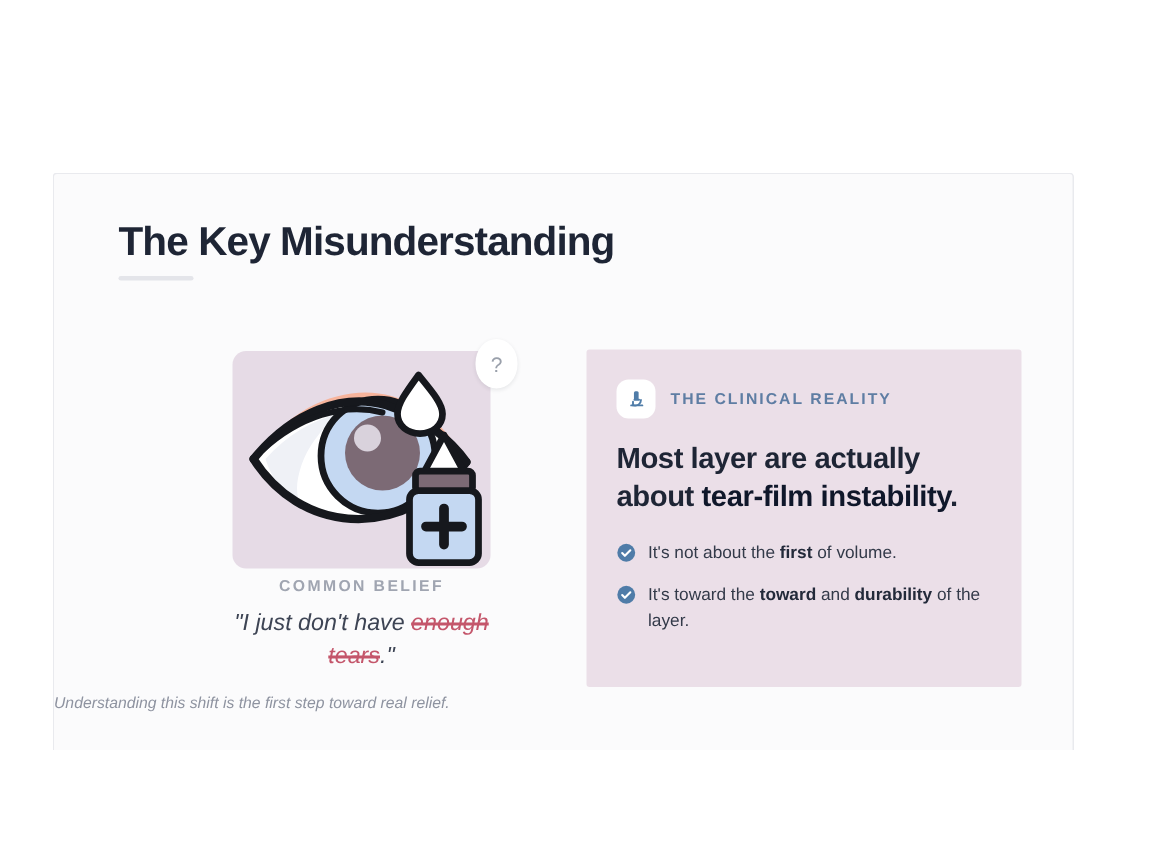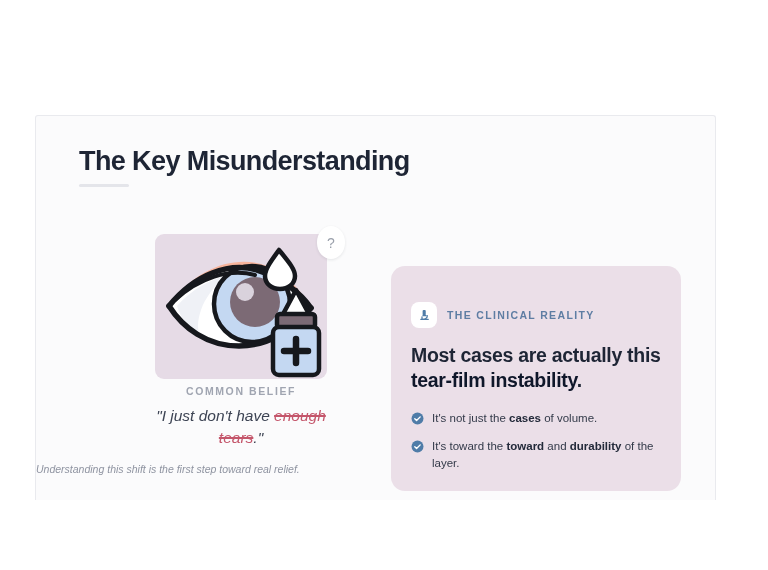--- a/index.html
+++ b/index.html
@@ -110,23 +110,22 @@
   }
 
   
   #reality-card {
     position: absolute;
     left: 355px;
     top: 117px;
     width: 290px;
     height: 225px;
     background: #ebdfe8;
-    border-radius: 14px;
-    padding: 36px 20px 18px 20px;
-    margin-top: 33px;
+    border-radius: 2px;
+    padding: 20px 20px 18px 20px;
   }
 
   #reality-head {
     display: flex;
     align-items: center;
     gap: 10px;
   }
   #microscope-badge {
     width: 26px;
     height: 26px;
@@ -241,30 +240,30 @@
           <path d="M9 18a6 6 0 0 0 7.5-5.8"></path>
           <path d="M8 18V14"></path>
           <rect x="9" y="3" width="5" height="9" rx="1.6" fill="#4f7ca8" stroke="none"></rect>
           <path d="M9.5 12h5"></path>
         </svg>
       </span>
       <span id="reality-eyebrow">THE CLINICAL REALITY</span>
     </div>
 
     <div id="reality-heading">
-      <span>Most cases are actually this </span><span class="accent">tear-film instability</span><span>.</span>
+      <span>Most layer are actually about </span><span class="accent">tear-film instability</span><span>.</span>
     </div>
 
     <ul id="reality-points">
         <li class="point-row">
           <span class="check-icon"><svg width="13" height="13" viewBox="0 0 24 24">
               <circle cx="12" cy="12" r="11" fill="#4f7ca8"></circle>
               <path d="M7 12.4l3.3 3.3L17 9" fill="none" stroke="#ffffff" stroke-width="2.6" stroke-linecap="round" stroke-linejoin="round"></path>
             </svg></span>
-          <span class="point-text"><span>It's not just the </span><b>cases</b><span> of volume.</span></span>
+          <span class="point-text"><span>It's not about the </span><b>first</b><span> of volume.</span></span>
         </li>
         <li class="point-row">
           <span class="check-icon"><svg width="13" height="13" viewBox="0 0 24 24">
               <circle cx="12" cy="12" r="11" fill="#4f7ca8"></circle>
               <path d="M7 12.4l3.3 3.3L17 9" fill="none" stroke="#ffffff" stroke-width="2.6" stroke-linecap="round" stroke-linejoin="round"></path>
             </svg></span>
           <span class="point-text"><span>It's toward the </span><b>toward</b><span> and </span><b>durability</b><span> of the layer.</span></span>
         </li>
       </ul>
   </div>

